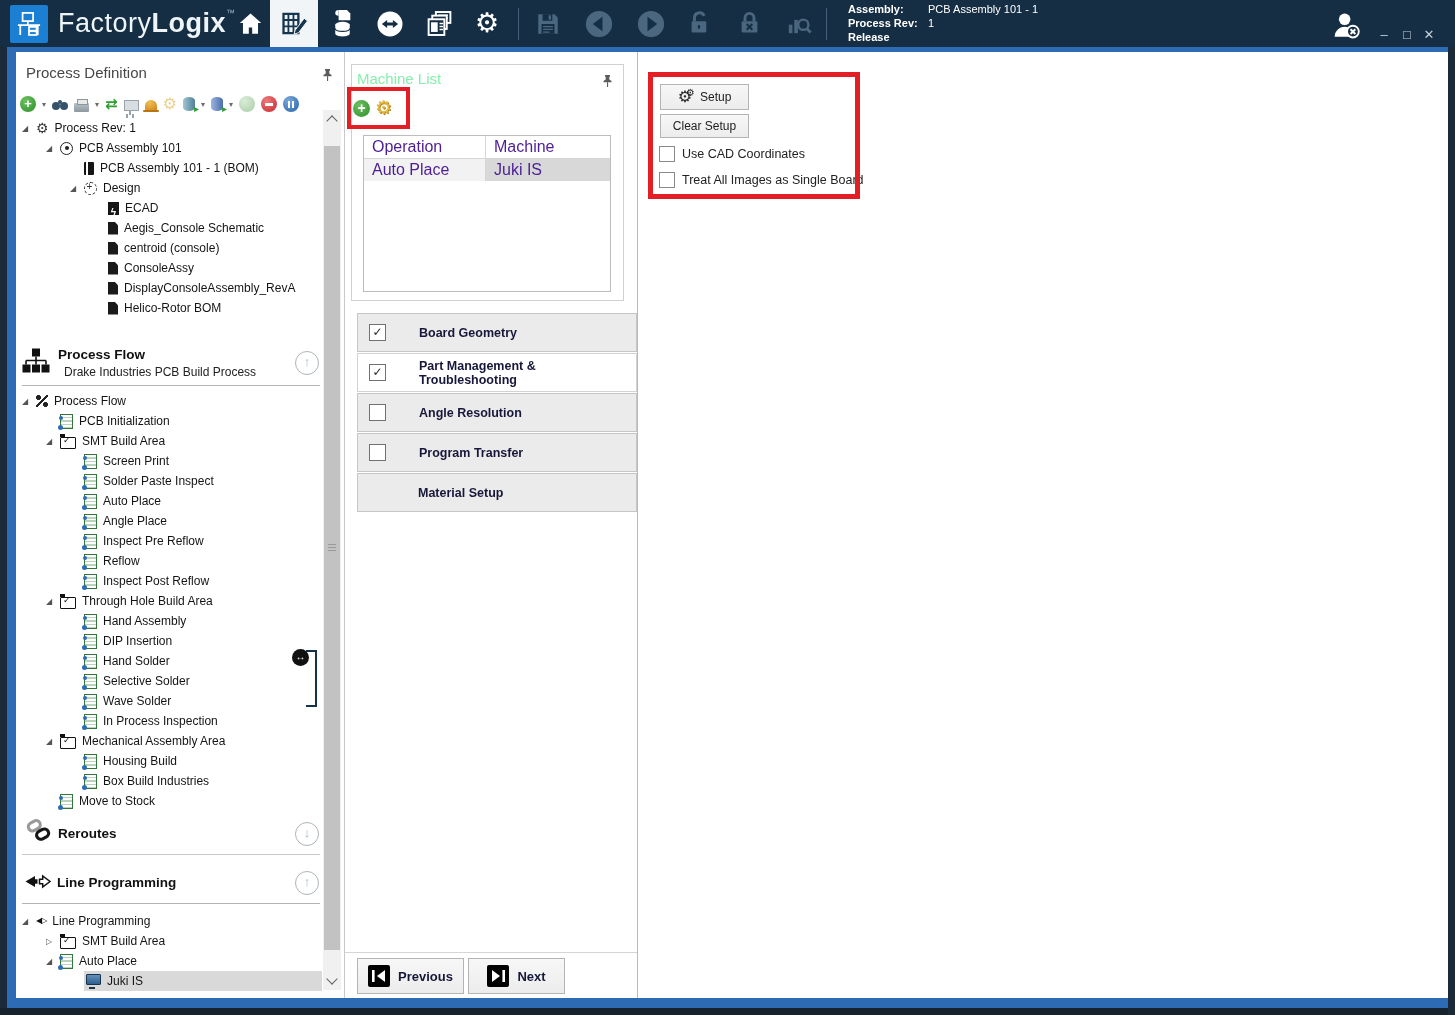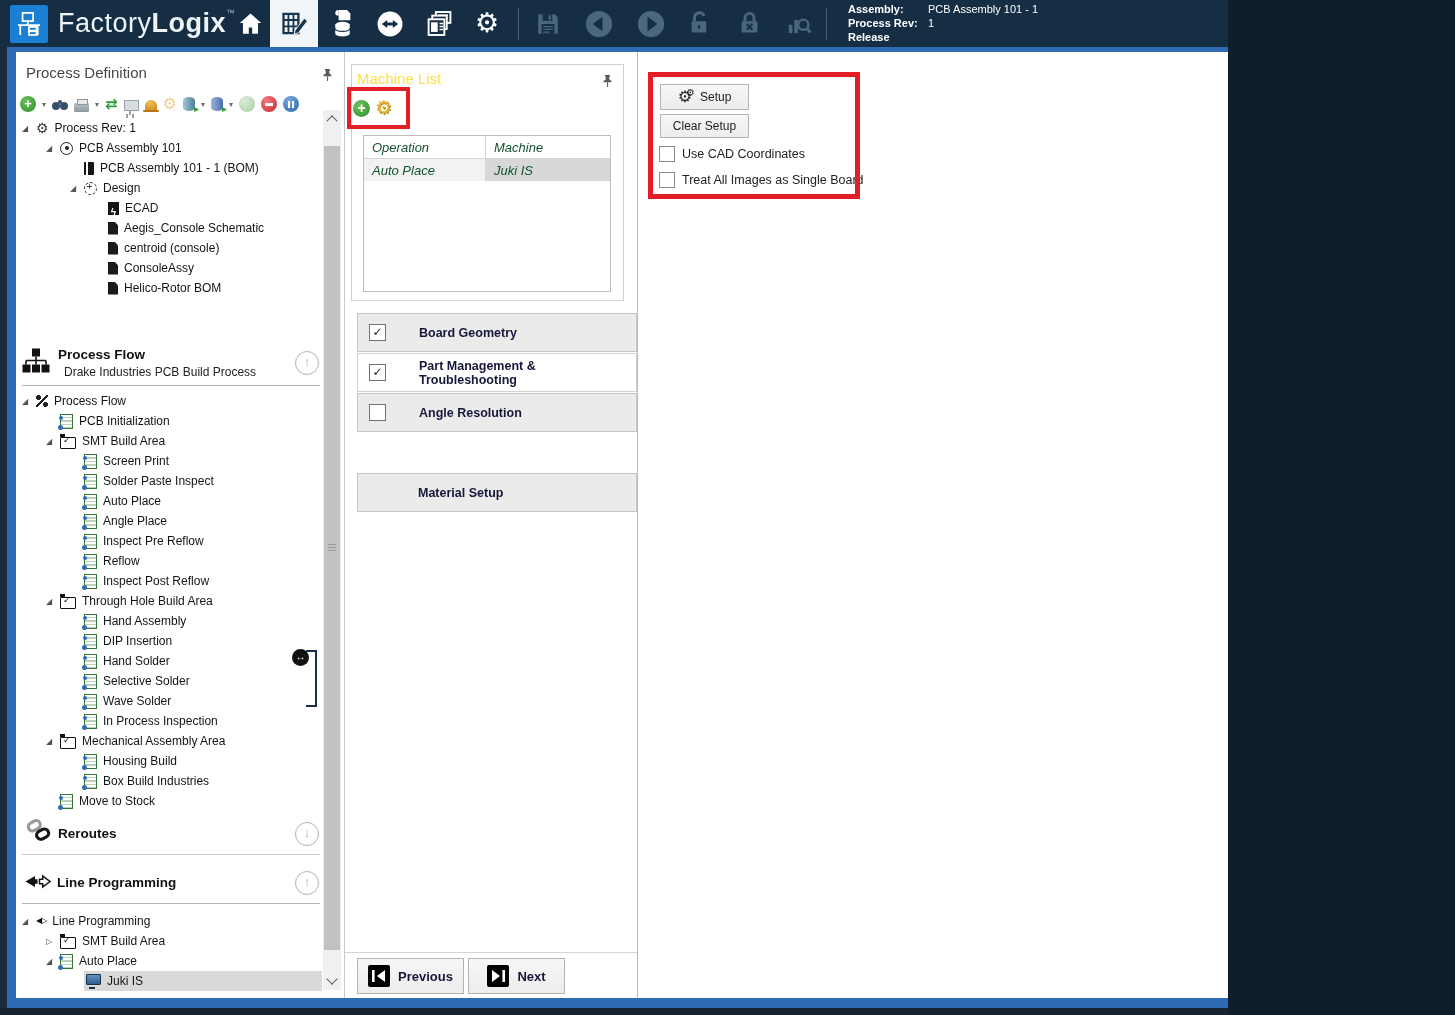--- a/index.html
+++ b/index.html
@@ -1,16 +1,16 @@
 <!DOCTYPE html>
 <html><head>
 <meta charset="utf-8">
 <style>
   html,body{margin:0;padding:0;background:#0e1e2c;font-family:"Liberation Sans","DejaVu Sans",sans-serif;}
-  .screen{position:relative;width:1228px;height:1015px;background:#1b2a38;overflow:hidden;}
+  .screen{position:relative;width:1455px;height:1015px;background:#1b2a38;overflow:hidden;}
   .abs{position:absolute;}
 
   
   .titlebar{position:absolute;left:0;top:0;width:1455px;height:47px;background:#152e44;}
   .bluebar{position:absolute;left:7px;top:47px;width:1441px;height:5px;background:#2d6cb4;}
   .logo-box{position:absolute;left:10px;top:5px;width:38px;height:38px;background:#1b7fd4;border-radius:2px;display:flex;align-items:center;justify-content:center;}
   .logo-text{position:absolute;left:58px;top:8px;font-size:27px;color:#eef4f8;letter-spacing:.5px;white-space:nowrap;}
   .logo-text .bold{font-weight:bold;}
   .logo-text .tm{font-size:9px;vertical-align:top;color:#9fb2c0;}
   .titem{position:absolute;top:0;height:47px;display:flex;align-items:center;justify-content:center;}
@@ -24,21 +24,21 @@
   
   .frame-l-dark{position:absolute;left:0;top:47px;width:7px;height:968px;background:#1b2a38;}
   .frame-l-blue{position:absolute;left:7px;top:52px;width:9px;height:956px;background:#2d6cb4;}
   .frame-b-blue{position:absolute;left:7px;top:998px;width:1441px;height:10px;background:#2d6cb4;}
   .frame-b-dark{position:absolute;left:0;top:1008px;width:1455px;height:7px;background:#16222e;}
   .frame-r-dark{position:absolute;left:1448px;top:47px;width:7px;height:968px;background:#1b2a38;}
   .content-bg{position:absolute;left:16px;top:52px;width:1432px;height:946px;background:#ffffff;}
 
   
   .panel-title{font-size:15px;color:#474747;}
-  .panel-title.dim{color:#fde047;}
+  .panel-title.dim{color:#86efac;}
   .vline{position:absolute;width:1px;background:#c9c9c9;}
 
   
   .pd-toolbar{position:absolute;left:20px;top:93px;height:22px;display:flex;align-items:center;gap:6px;}
   .tb{display:inline-block;position:relative;}
   .tb-caret{font-size:8px;color:#6b6b6b;}
   .tb-add{width:16px;height:16px;border-radius:50%;background:radial-gradient(circle at 35% 30%,#6cc05e,#2f8f2d);color:#fff;font-size:13px;font-weight:bold;text-align:center;line-height:15px;}
   .tb-find{width:8px;height:8px;border-radius:50%;background:#36526b;box-shadow:8px 0 0 #36526b,4px -4px 0 -2px #36526b;margin:4px 8px 0 0;}
   .tb-print{width:15px;height:9px;background:linear-gradient(#b9c2c8,#8c989f);border-radius:1px;margin-top:6px;position:relative;}
   .tb-print::before{content:"";position:absolute;left:3px;top:-4px;width:9px;height:4px;background:#e8e8e8;border:1px solid #8c989f;}
@@ -102,21 +102,21 @@
   .chev.up{transform:rotate(135deg);margin-top:4px;}
   .chev.down{transform:rotate(-45deg);margin-bottom:4px;}
   .sb-thumb{position:absolute;left:324px;top:146px;width:16px;height:804px;background:#c2c2c2;}
   .sb-thumb::after{content:"";position:absolute;left:4px;top:398px;width:8px;height:7px;background:repeating-linear-gradient(180deg,#9a9a9a 0 1px,transparent 1px 3px);}
 
   
   .ml-box{position:absolute;left:351px;top:64px;width:271px;height:235px;border:1px solid #d0d0d0;background:#fff;}
   .red-rect{position:absolute;border:4px solid #e31e24;background:transparent;z-index:40;}
   .ml-plus{position:absolute;width:17px;height:17px;border-radius:50%;background:radial-gradient(circle at 35% 30%,#6cc05e,#2f8f2d);color:#fff;font-weight:bold;font-size:14px;text-align:center;line-height:16px;}
   .ml-gear{position:absolute;color:#e7b73a;font-size:19px;text-shadow:1px 1px 0 #b08a1e;}
-  .mtable{position:absolute;left:363px;top:135px;width:246px;border:1px solid #bdbdbd;background:#fff;font-size:13px;color:#14532d;font-style:italic;}
+  .mtable{position:absolute;left:363px;top:135px;width:246px;border:1px solid #bdbdbd;background:#fff;font-size:16px;color:#4c1d95;}
   .mtr{display:flex;height:23px;}
   .mth{display:flex;align-items:center;padding-left:8px;border-bottom:1px solid #d6d6d6;background:#fff;}
   .mtd{display:flex;align-items:center;padding-left:8px;height:22px;}
   .c1{width:113px;border-right:1px solid #d6d6d6;}
   .c2{flex:1;}
   .mtd.c1{background:#f2f2f2;}
   .mtd.c2{background:#d8d8d8;}
   .mtable-empty{height:110px;background:#fff;}
 
   
@@ -337,20 +337,25 @@
         <span class="lbl">centroid (console)</span>
       </div>
     <div class="trow" style="--p:78px">
         <span class="exp"></span>
         <span class="ic ic-doc"></span>
         <span class="lbl">ConsoleAssy</span>
       </div>
     <div class="trow" style="--p:78px">
         <span class="exp"></span>
         <span class="ic ic-doc"></span>
+        <span class="lbl">DisplayConsoleAssembly_RevA</span>
+      </div>
+    <div class="trow" style="--p:78px">
+        <span class="exp"></span>
+        <span class="ic ic-doc"></span>
         <span class="lbl">Helico-Rotor BOM</span>
       </div>
   </div>
 
   <div class="abs" style="left:22px;top:347px;">
     <svg width="28" height="27" viewBox="0 0 28 26">
         <rect x="10" y="1" width="8" height="8" fill="#111"></rect>
         <path d="M14 9v4M4 13h20M4 13v4M14 13v4M24 13v4" stroke="#111" stroke-width="1.6" fill="none"></path>
         <rect x="0.5" y="17" width="8" height="8" fill="#111"></rect>
         <rect x="10" y="17" width="8" height="8" fill="#111"></rect>
@@ -559,20 +564,24 @@
     <span class="sect-label">Board Geometry</span>
   </div>
   <div class="sectrow white" style="top:353px;">
     <span class="cb">✓</span>
     <span class="sect-label">Part Management &amp; Troubleshooting</span>
   </div>
   <div class="sectrow" style="top:393px;">
     <span class="cb"></span>
     <span class="sect-label">Angle Resolution</span>
   </div>
+  <div class="sectrow" style="top:433px;">
+    <span class="cb"></span>
+    <span class="sect-label">Program Transfer</span>
+  </div>
   <div class="sectrow" style="top:473px;">
     <span class="sect-label" style="margin-left:60px;">Material Setup</span>
   </div>
 
   <div class="hdiv" style="left:345px;top:952px;width:292px;background:#d5d5d5;"></div>
   <div class="btn" style="left:357px;top:958px;width:107px;height:36px;">
     <svg width="22" height="22" viewBox="0 0 22 22">
         <rect width="22" height="22" rx="2" fill="#000"></rect>
         <rect x="4" y="5" width="2.6" height="12" fill="#fff"></rect>
         <path d="M17 5v12l-8-6z" fill="#fff"></path>

